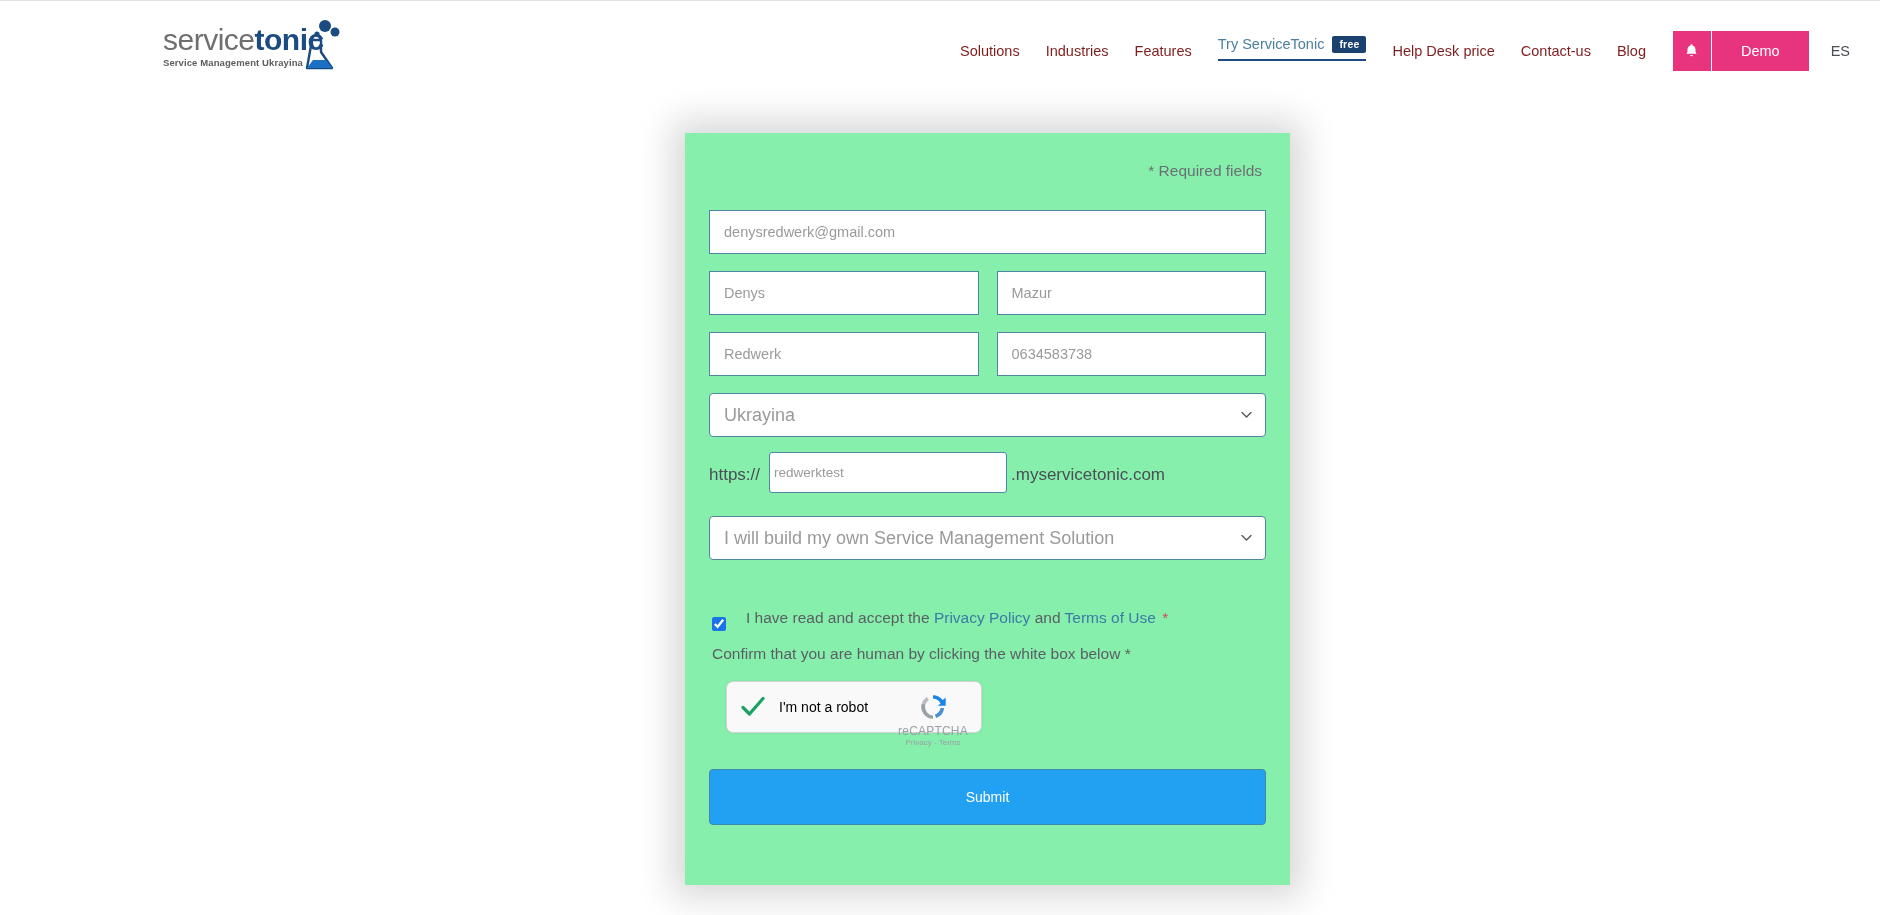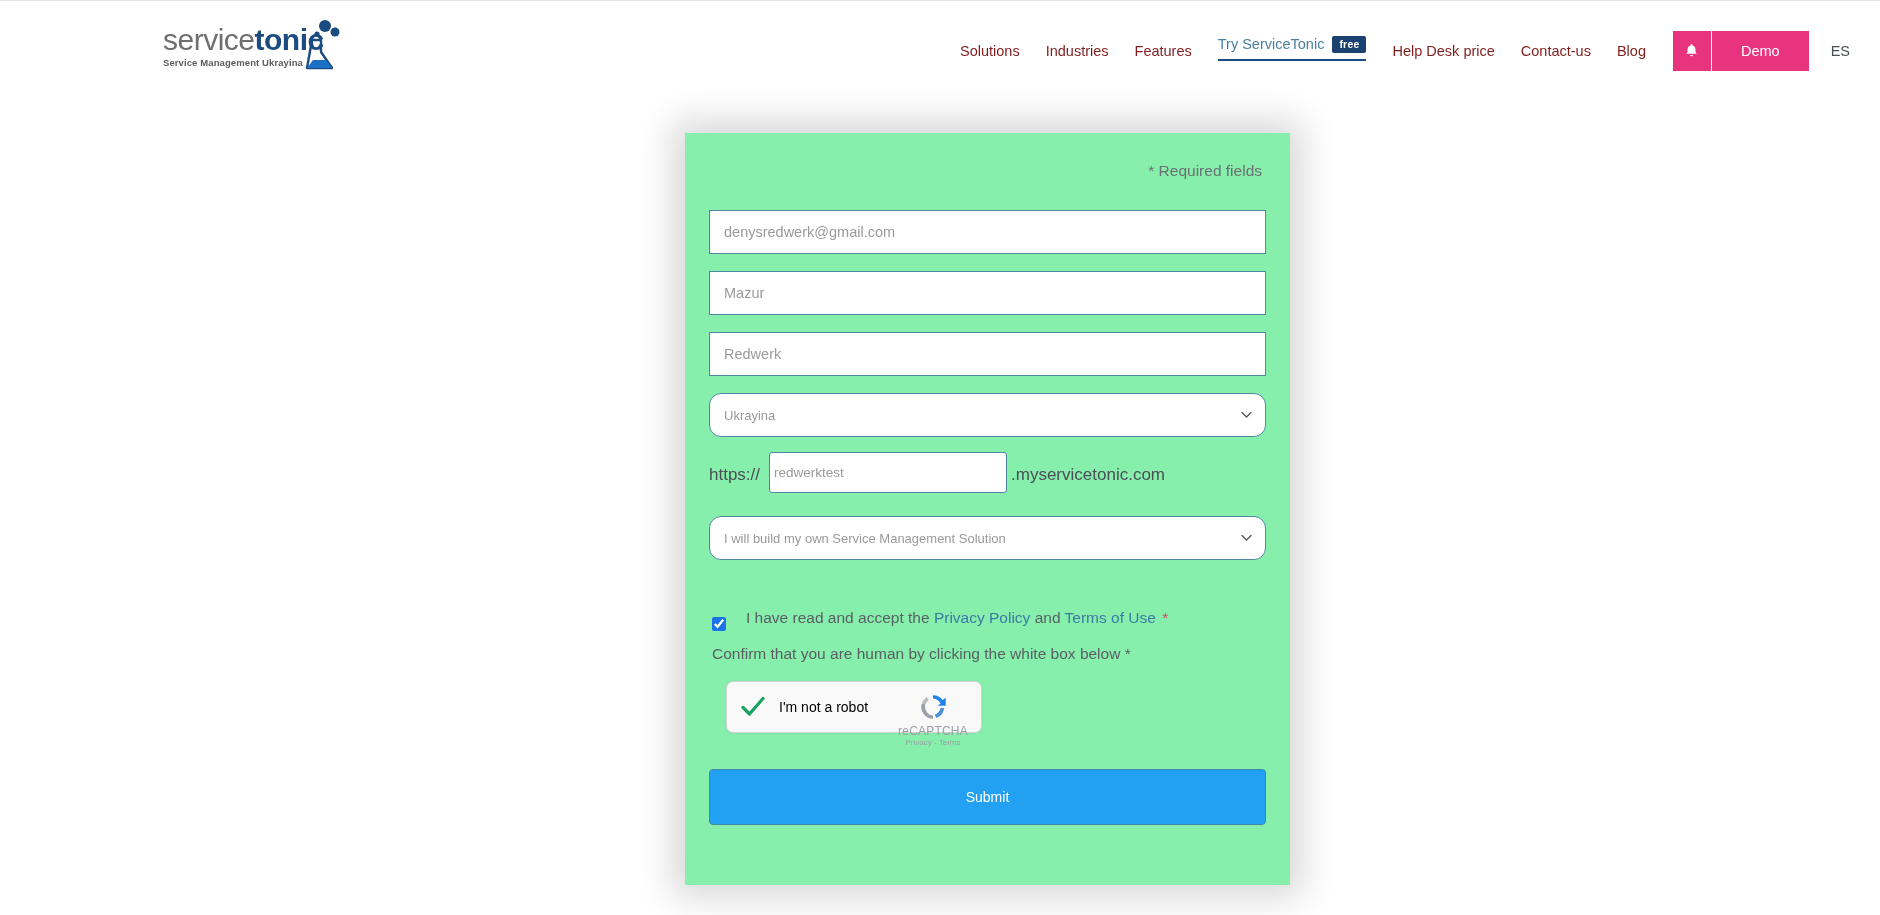--- a/index.html
+++ b/index.html
@@ -188,24 +188,24 @@
   .half { flex: 1 1 0; min-width: 0; }
 
   .select-wrap {
     position: relative;
     margin-top: 17px;
   }
   .select-input {
     width: 100%;
     height: 44px;
     border: 1.6px solid #4f88a3;
-    border-radius: 12px;
+    border-radius: 4px;
     background: #ffffff;
     padding: 0 34px 0 14px;
-    font-size: 13px;
+    font-size: 18px;
     font-family: "Liberation Sans", sans-serif;
     color: #9a9a9a;
     outline: none;
     appearance: none;
     -webkit-appearance: none;
     cursor: pointer;
   }
   .select-chevron {
     position: absolute;
     right: 14px; top: 50%;
@@ -401,27 +401,33 @@
 <main class="form-card">
 
   <div class="required-note">* Required fields</div>
 
   <div class="field-row first">
     <input class="text-input" type="email" placeholder="denysredwerk@gmail.com" style="">
   </div>
 
   <div class="field-row">
     <div class="half">
+      <input class="text-input" type="text" placeholder="Denys" style="">
+    </div>
+    <div class="half">
       <input class="text-input" type="text" placeholder="Mazur" style="">
     </div>
   </div>
 
   <div class="field-row">
     <div class="half">
       <input class="text-input" type="text" placeholder="Redwerk" style="">
+    </div>
+    <div class="half">
+      <input class="text-input" type="tel" placeholder="0634583738" style="">
     </div>
   </div>
 
   <div class="select-wrap">
     <select class="select-input">
       <option>Ukrayina</option>
     </select>
     <svg class="select-chevron" viewBox="0 0 11 7">
       <path d="M1 1 L5.5 5.6 L10 1" fill="none" stroke="#555b60" stroke-width="1.4" stroke-linecap="round"></path>
     </svg>

